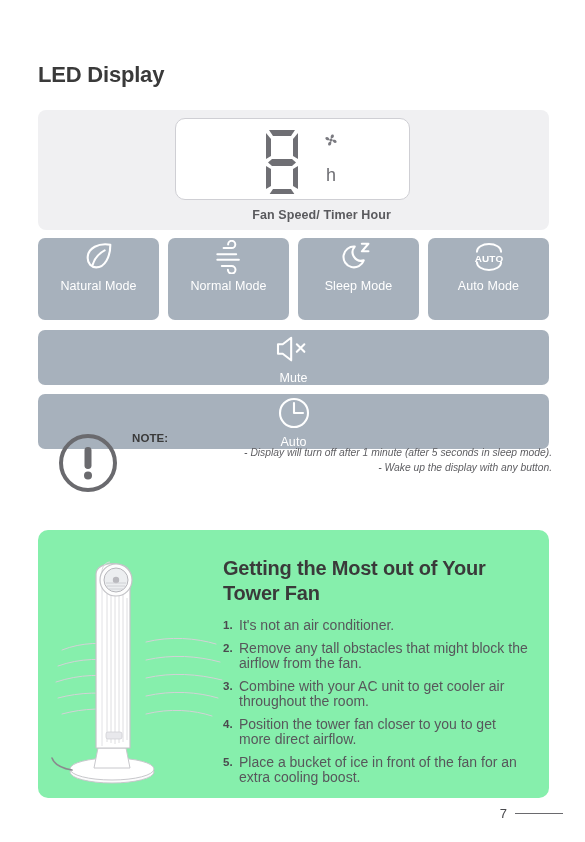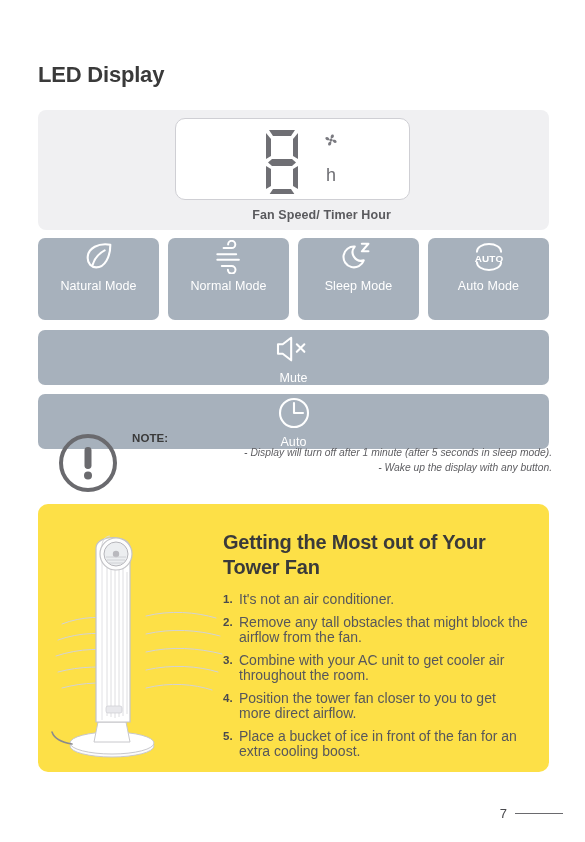--- a/index.html
+++ b/index.html
@@ -162,24 +162,24 @@
     color: #5e5e62;
     line-height: 14.5px;
     white-space: nowrap;
     text-align: right;
   }
 
   
   .bottom-panel {
     position: absolute;
     left: 38px;
-    top: 504px;
+    top: 530px;
     width: 511px;
     height: 268px;
-    background: #fde047;
+    background: #86efac;
     border-radius: 10px;
   }
   .fan-illustration {
     position: absolute;
     left: 12px;
     top: 12px;
     width: 180px;
     height: 248px;
   }
   .tips {

